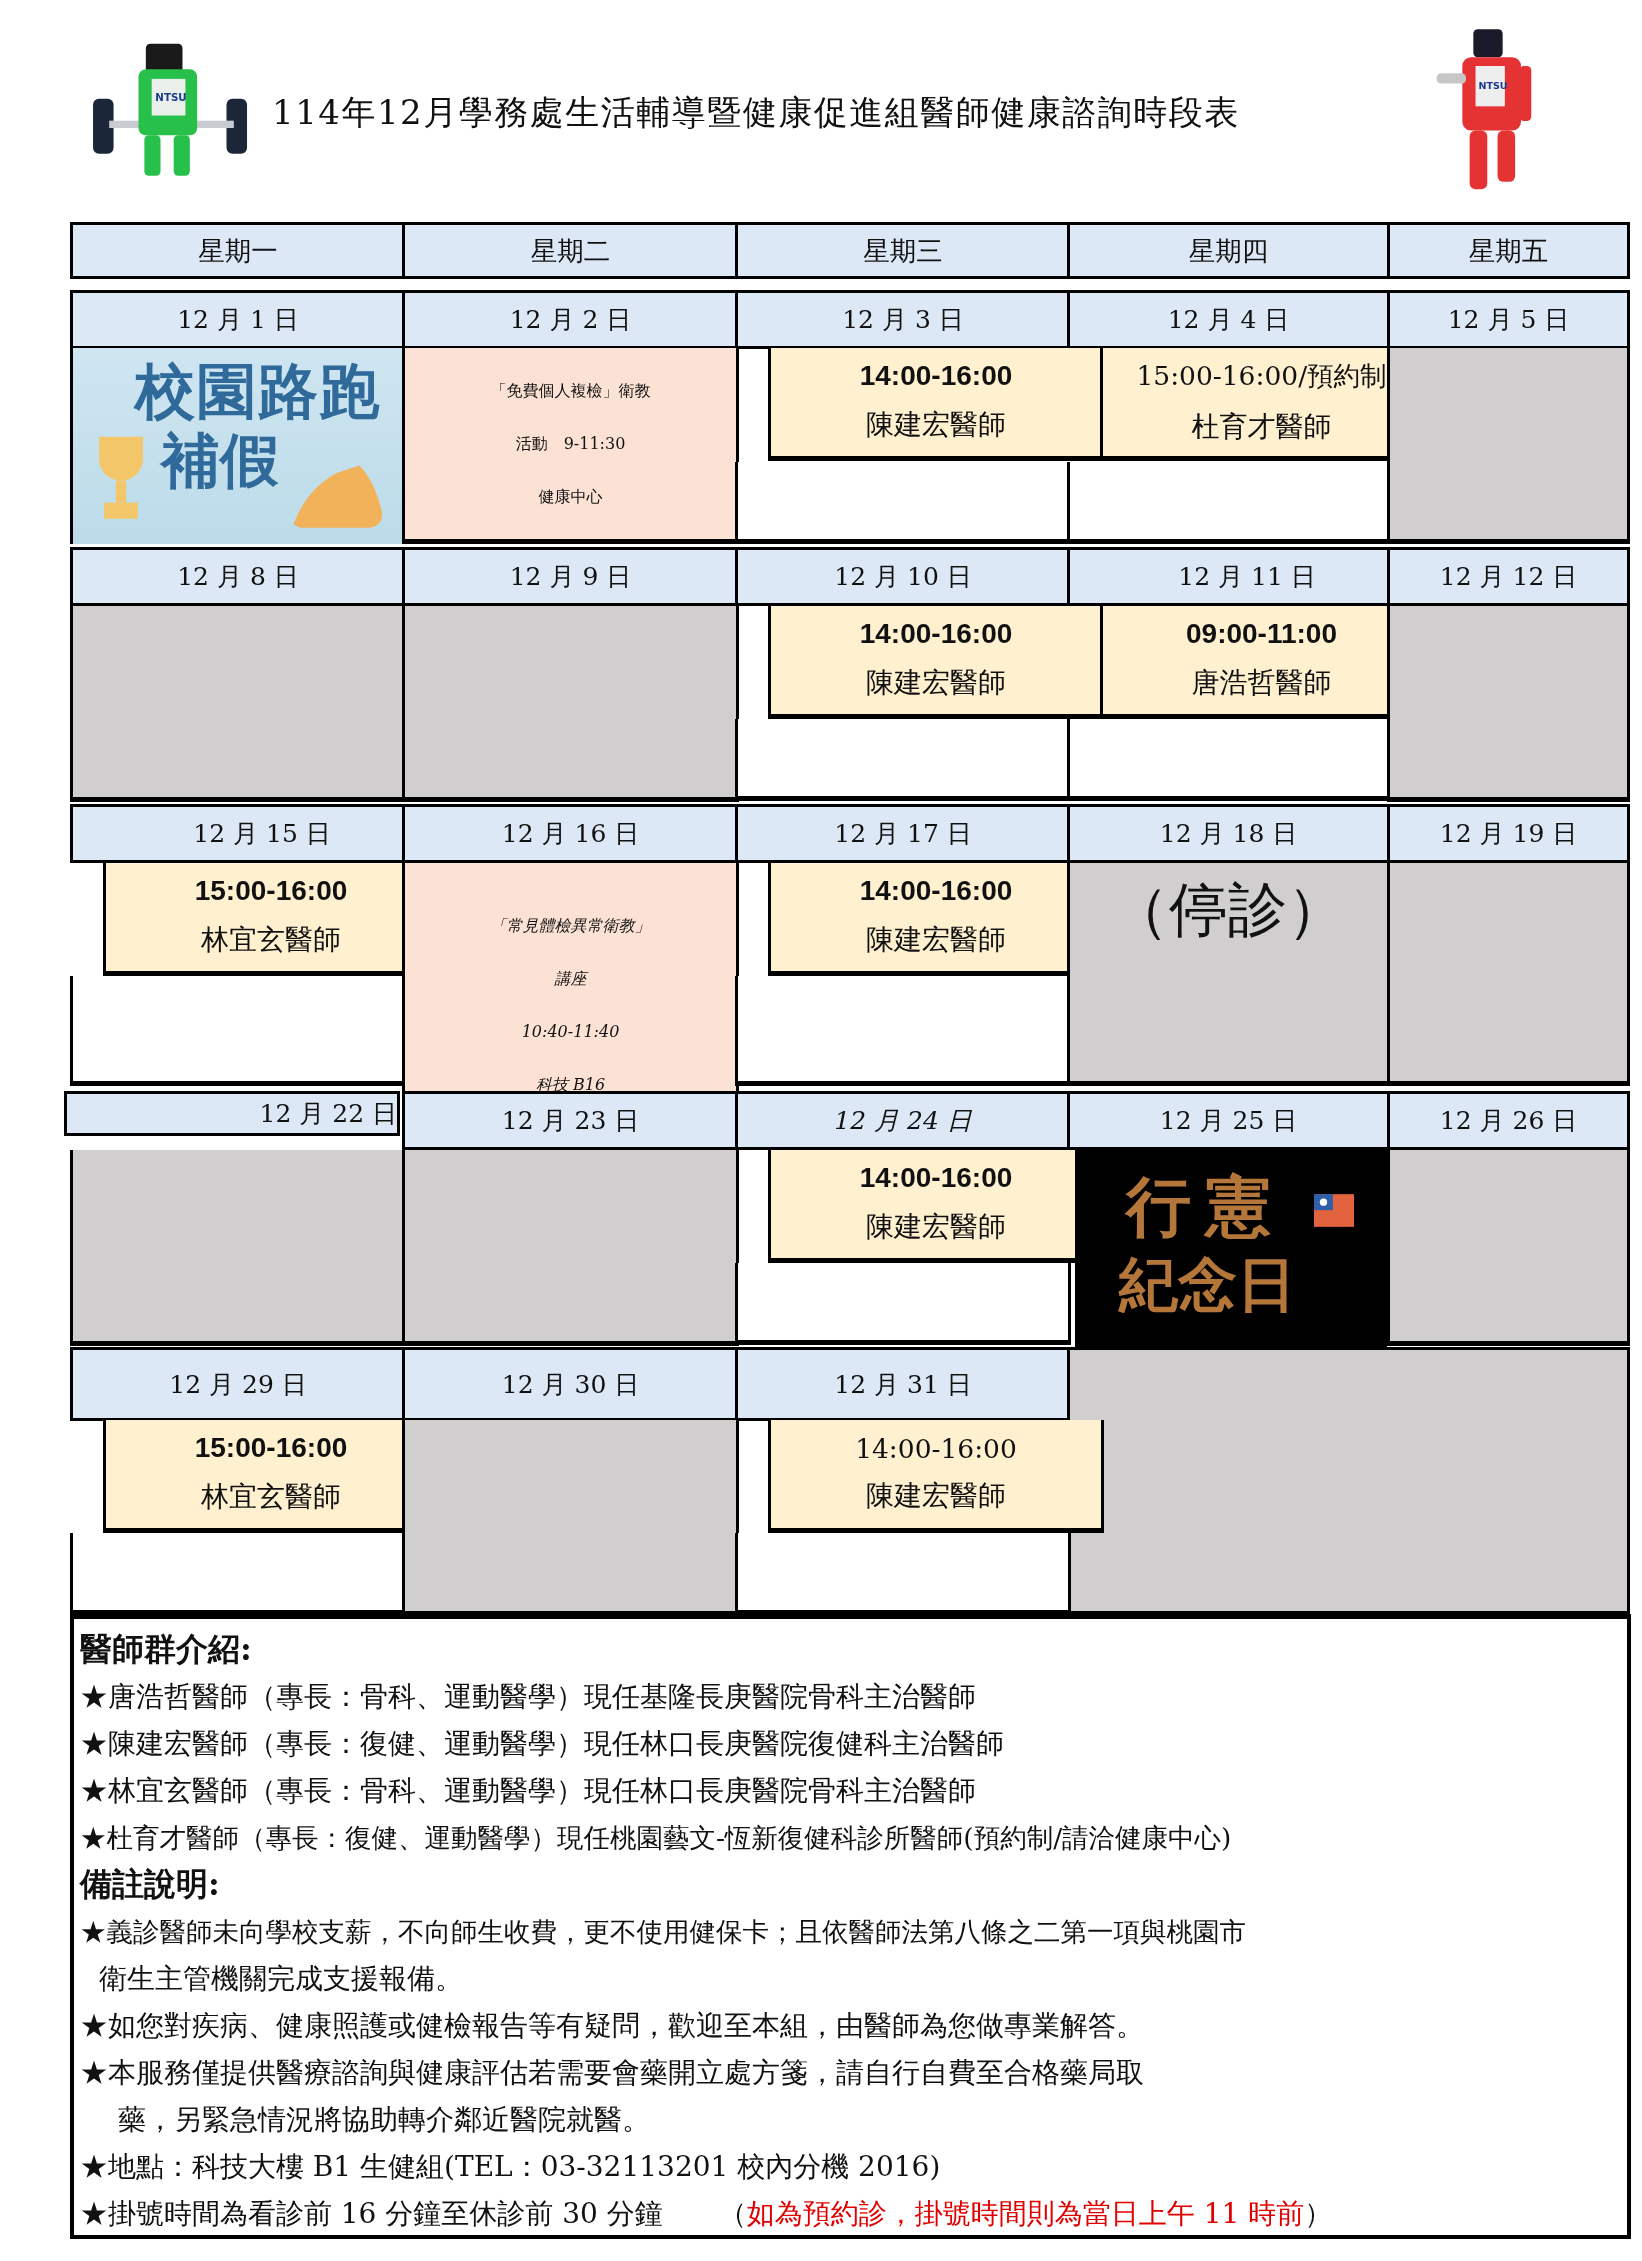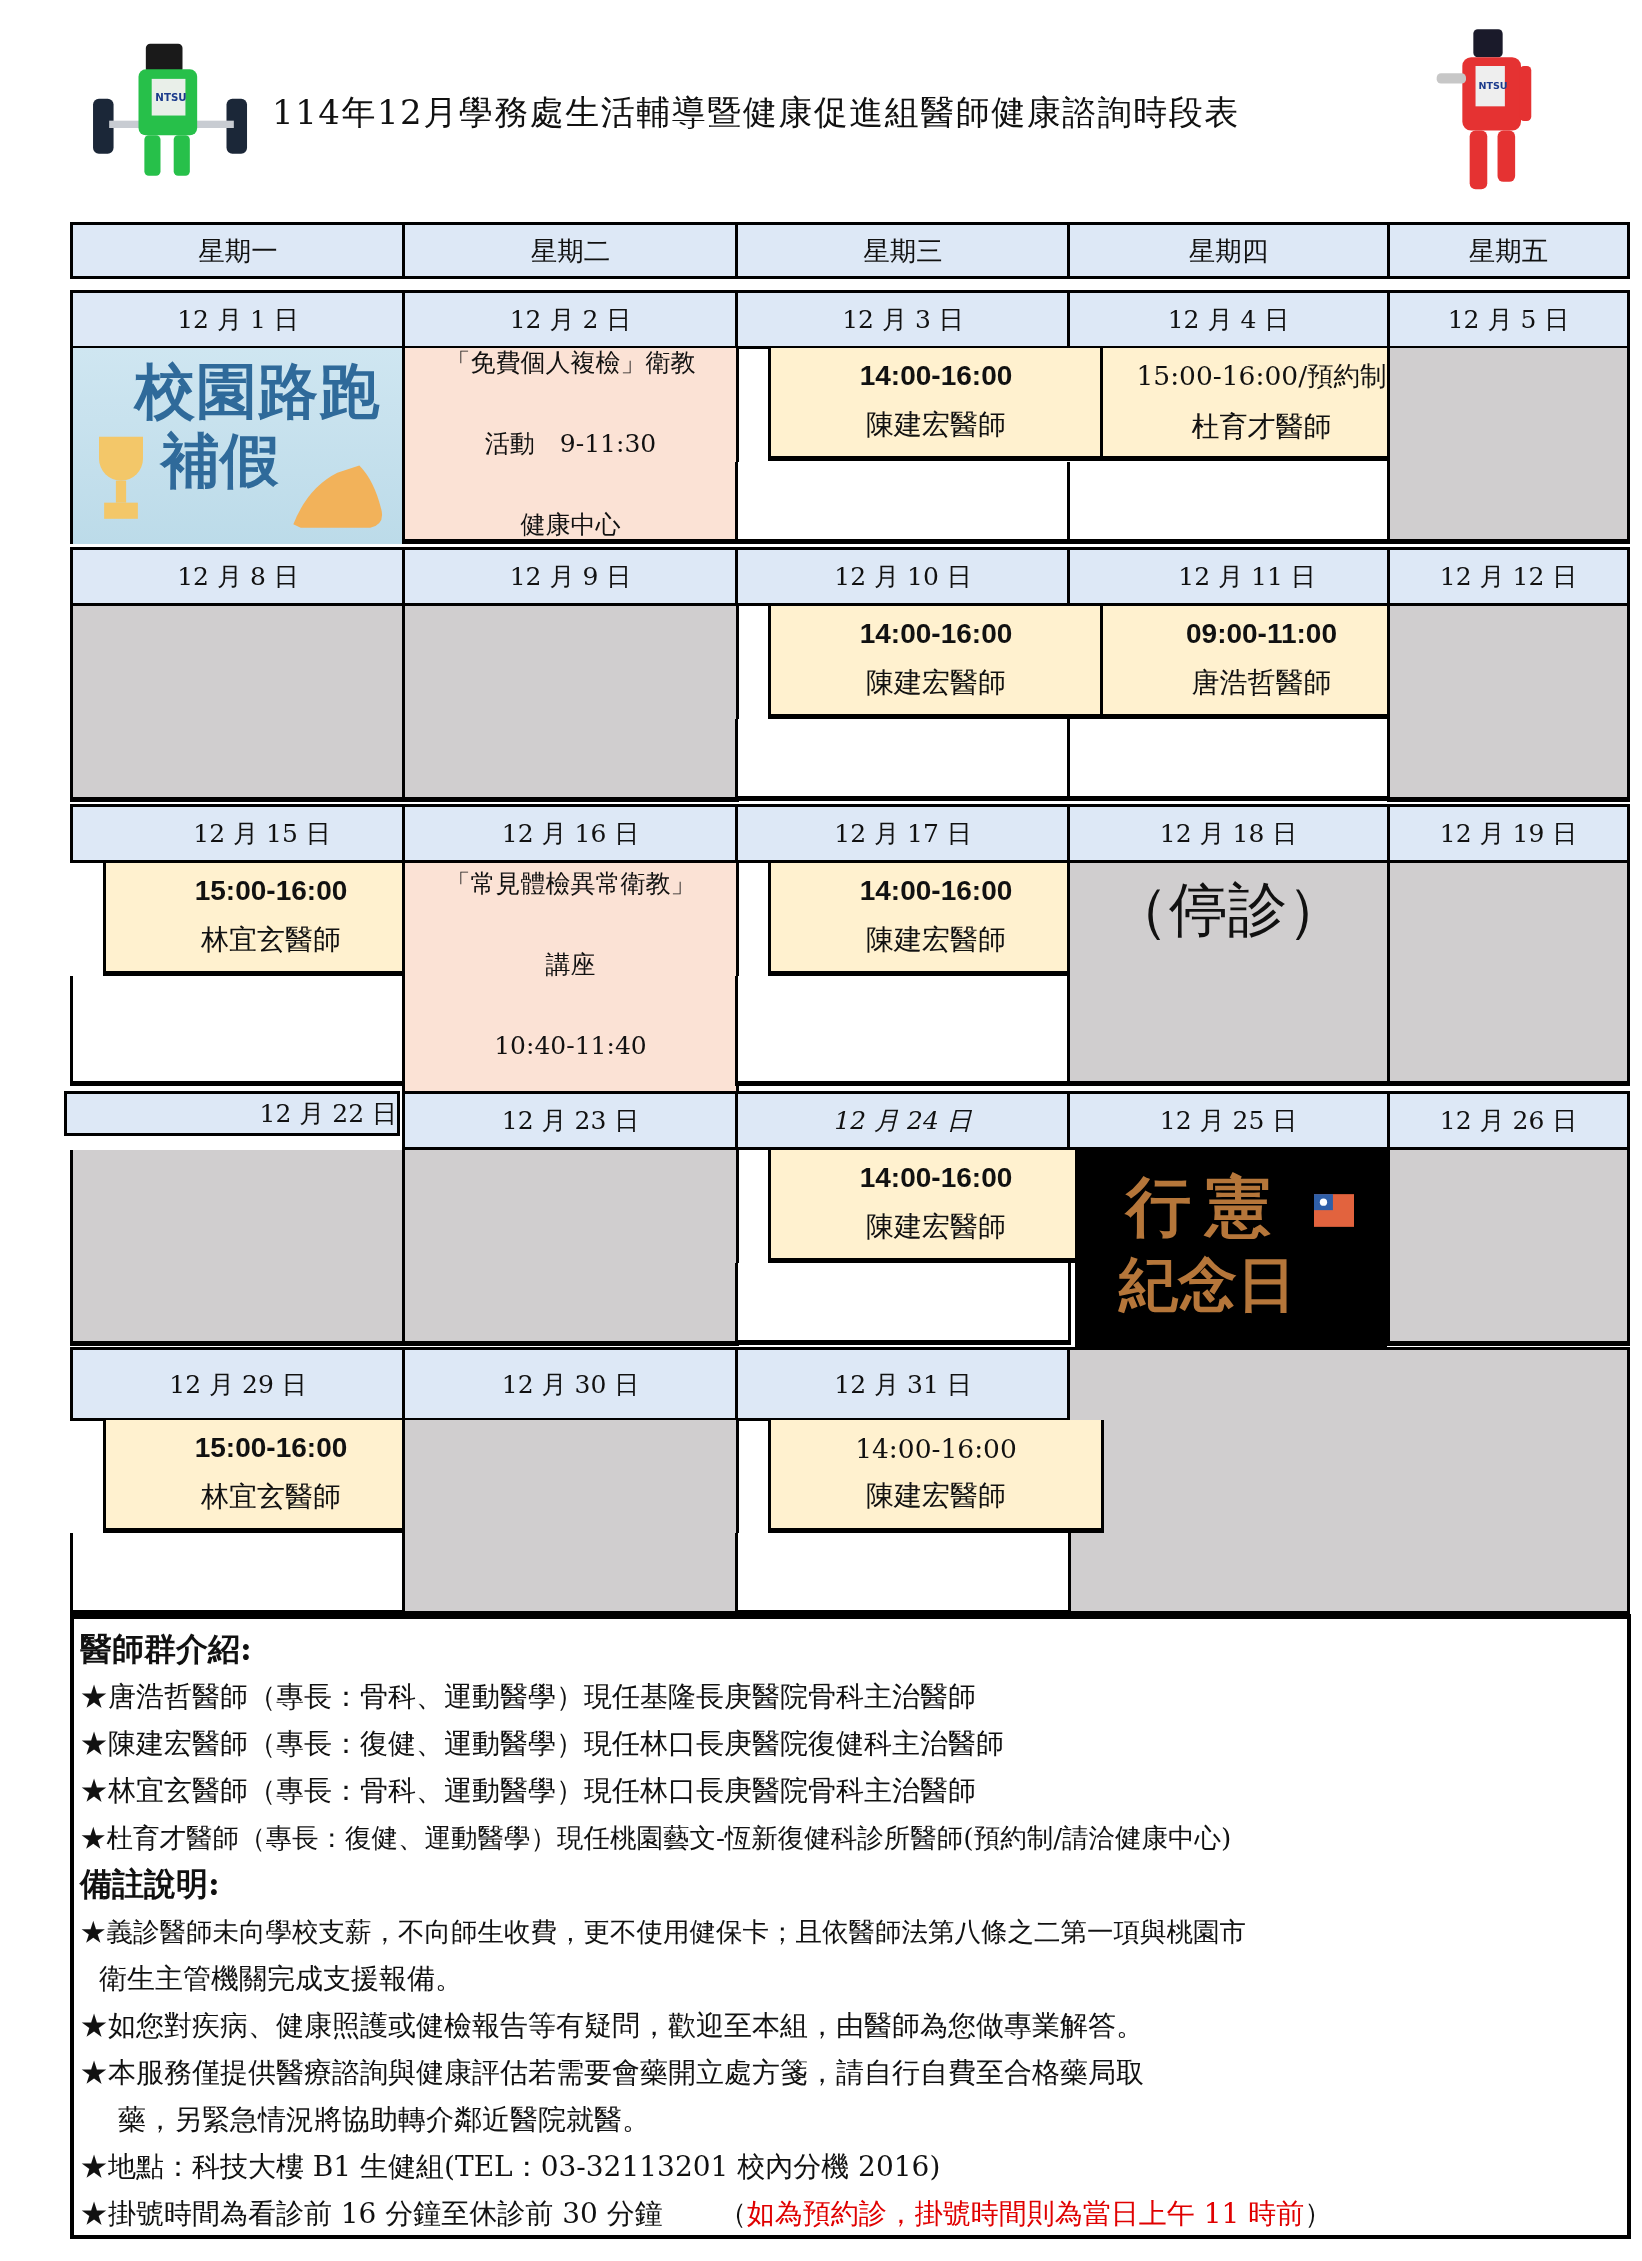--- a/index.html
+++ b/index.html
@@ -13,21 +13,21 @@
   .date { background: #dde8f6; font-size: 25px; border: 3.7px solid #000; }
   .grey { background: #d0cecf; border-left: 3.7px solid #000; border-right: 3.7px solid #000; }
   .yellow { background: #fff1cf; margin-left: 33px; }
   .peach { background: #fbe2d5; }
   .white { background: #ffffff; }
   .slot { border-left: 3.7px solid #000; border-right: 3.7px solid #000; border-bottom: 5.1px solid #000; }
   .bodywhite { border-left: 3.7px solid #000; border-right: 3.7px solid #000; border-bottom: 5.1px solid #000; }
   .time-bold { font-family: "Liberation Sans", sans-serif; font-weight: bold; font-size: 28px; }
   .time-plain { font-size: 26.5px; }
   .doctor { font-size: 28px; margin-top: 13.2px; }
-  .event { font-size: 25px; line-height: 53px; gap: 28px; }
+  .event { font-size: 16px; line-height: 53px; }
   .closed { font-size: 59px; }
   .notes { left: 70px; top: 1614px; width: 1561px; height: 625px; border: 4.4px solid #000; border-top: 5.1px solid #000; padding: 7.4px 5.9px; font-size: 28px; line-height: 47px; }
   .notes .h { font-size: 32px; font-weight: bold; }
   .notes .indent { padding-left: 19px; }
   .notes .indent2 { padding-left: 38px; }
   .red { color: #e00000; }
   .banner-run { background: linear-gradient(180deg,#cfe6f1 0%, #bcdbe9 100%); overflow: hidden; }
   .banner-run .t1 { font-family: "DejaVu Sans", sans-serif; font-weight: bold; color: #2f6a9a; font-size: 60px; position: absolute; left: 62px; top: 4.4px; letter-spacing: 1.5px; }
   .banner-run .t2 { font-family: "DejaVu Sans", sans-serif; font-weight: bold; color: #2f6a9a; font-size: 59px; position: absolute; left: 88px; top: 74px; }
   .banner-hol { background: #000000; overflow: hidden; }
@@ -169,21 +169,21 @@
   </div>
 <div class="cell date" style="left:1387px;top:804px;width:243px;height:59px;">
     <span>12 月 19 日</span>
   </div>
 
 <div class="cell yellow slot" style="left:70px;top:863px;width:336px;height:113px;">
   <span class="time-bold">15:00-16:00</span>
   <span class="doctor">林宜玄醫師</span>
 </div>
 <div class="abs white bodywhite" style="left:70px;top:976px;width:336px;height:110px;"></div>
-<div class="cell event peach" style="left:402px;top:863px;width:337px;height:288px;border-left:3.7px solid #000;border-right:3.7px solid #000;border-bottom:5.1px solid #000;">
+<div class="cell event peach" style="left:402px;top:863px;width:337px;height:288px;border-left:3.7px solid #000;border-right:3.7px solid #000;border-bottom:5.1px solid #000;font-style:italic;">
   <span>「常見體檢異常衛教」</span>
   <span>講座</span>
   <span>10:40-11:40</span>
   <span>科技 B16</span>
 </div>
 <div class="cell yellow slot" style="left:735px;top:863px;width:336px;height:113px;">
   <span class="time-bold">14:00-16:00</span>
   <span class="doctor">陳建宏醫師</span>
 </div>
 <div class="abs white bodywhite" style="left:735px;top:976px;width:336px;height:110px;"></div>

